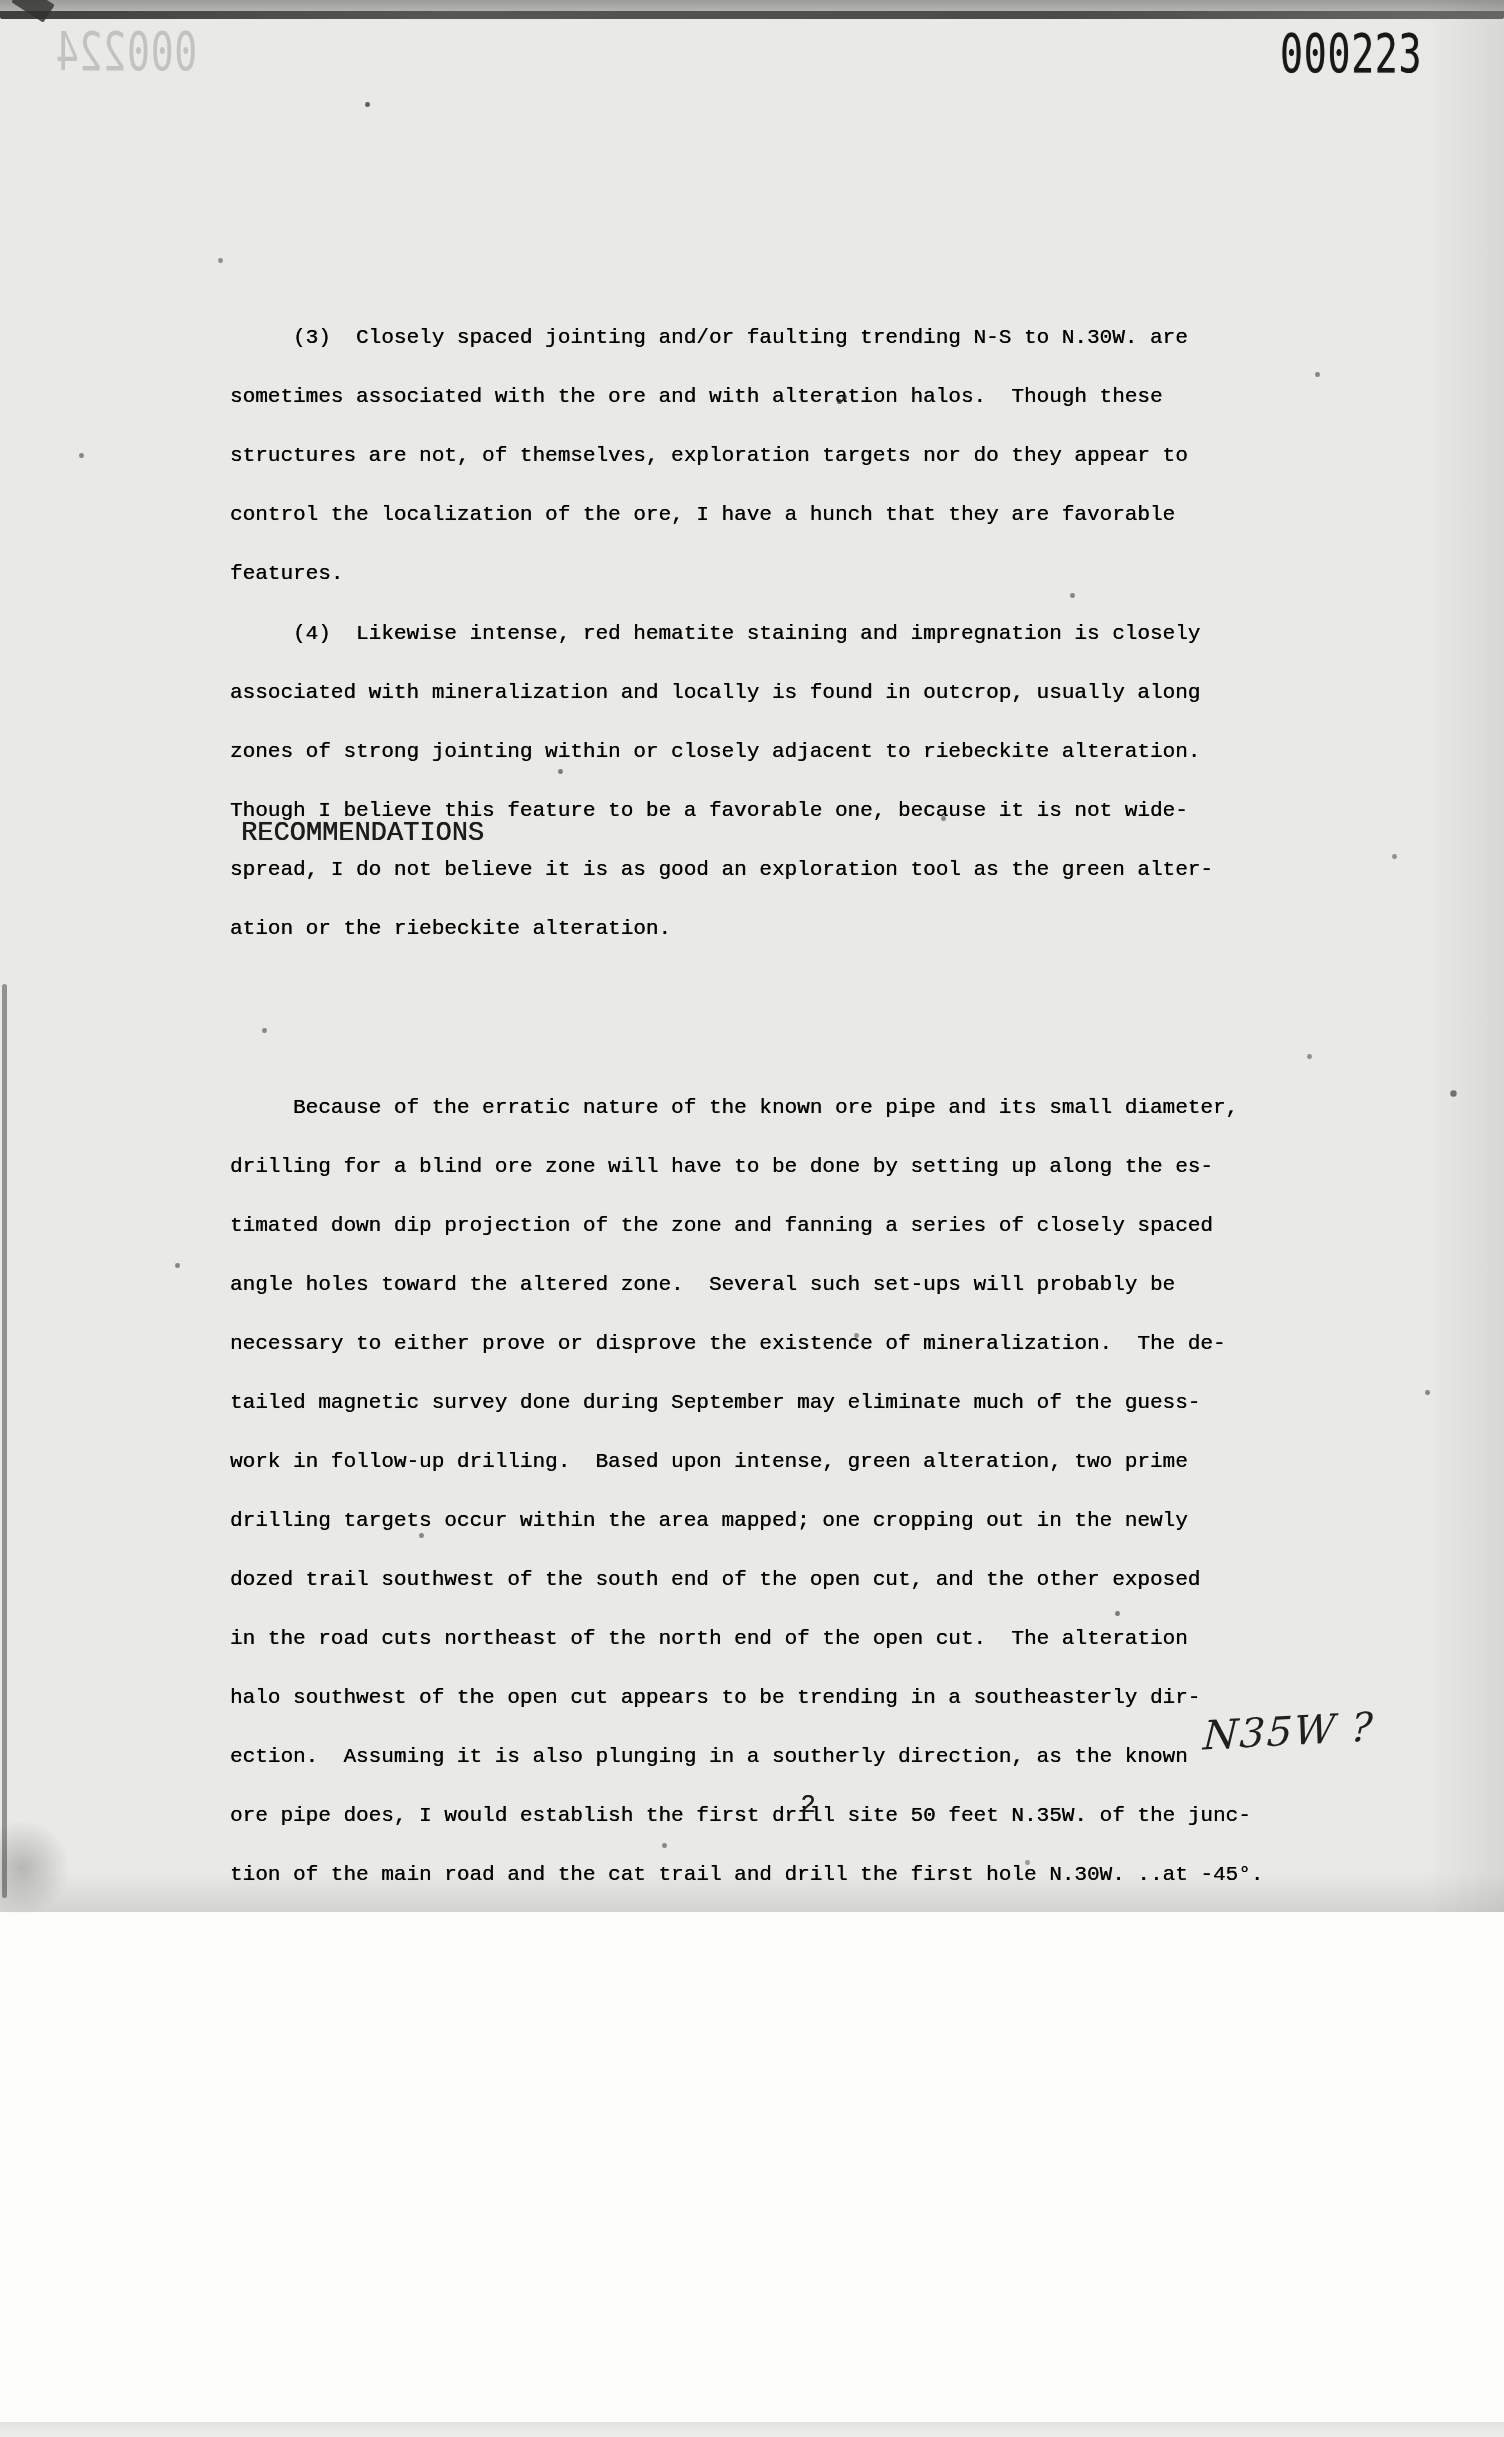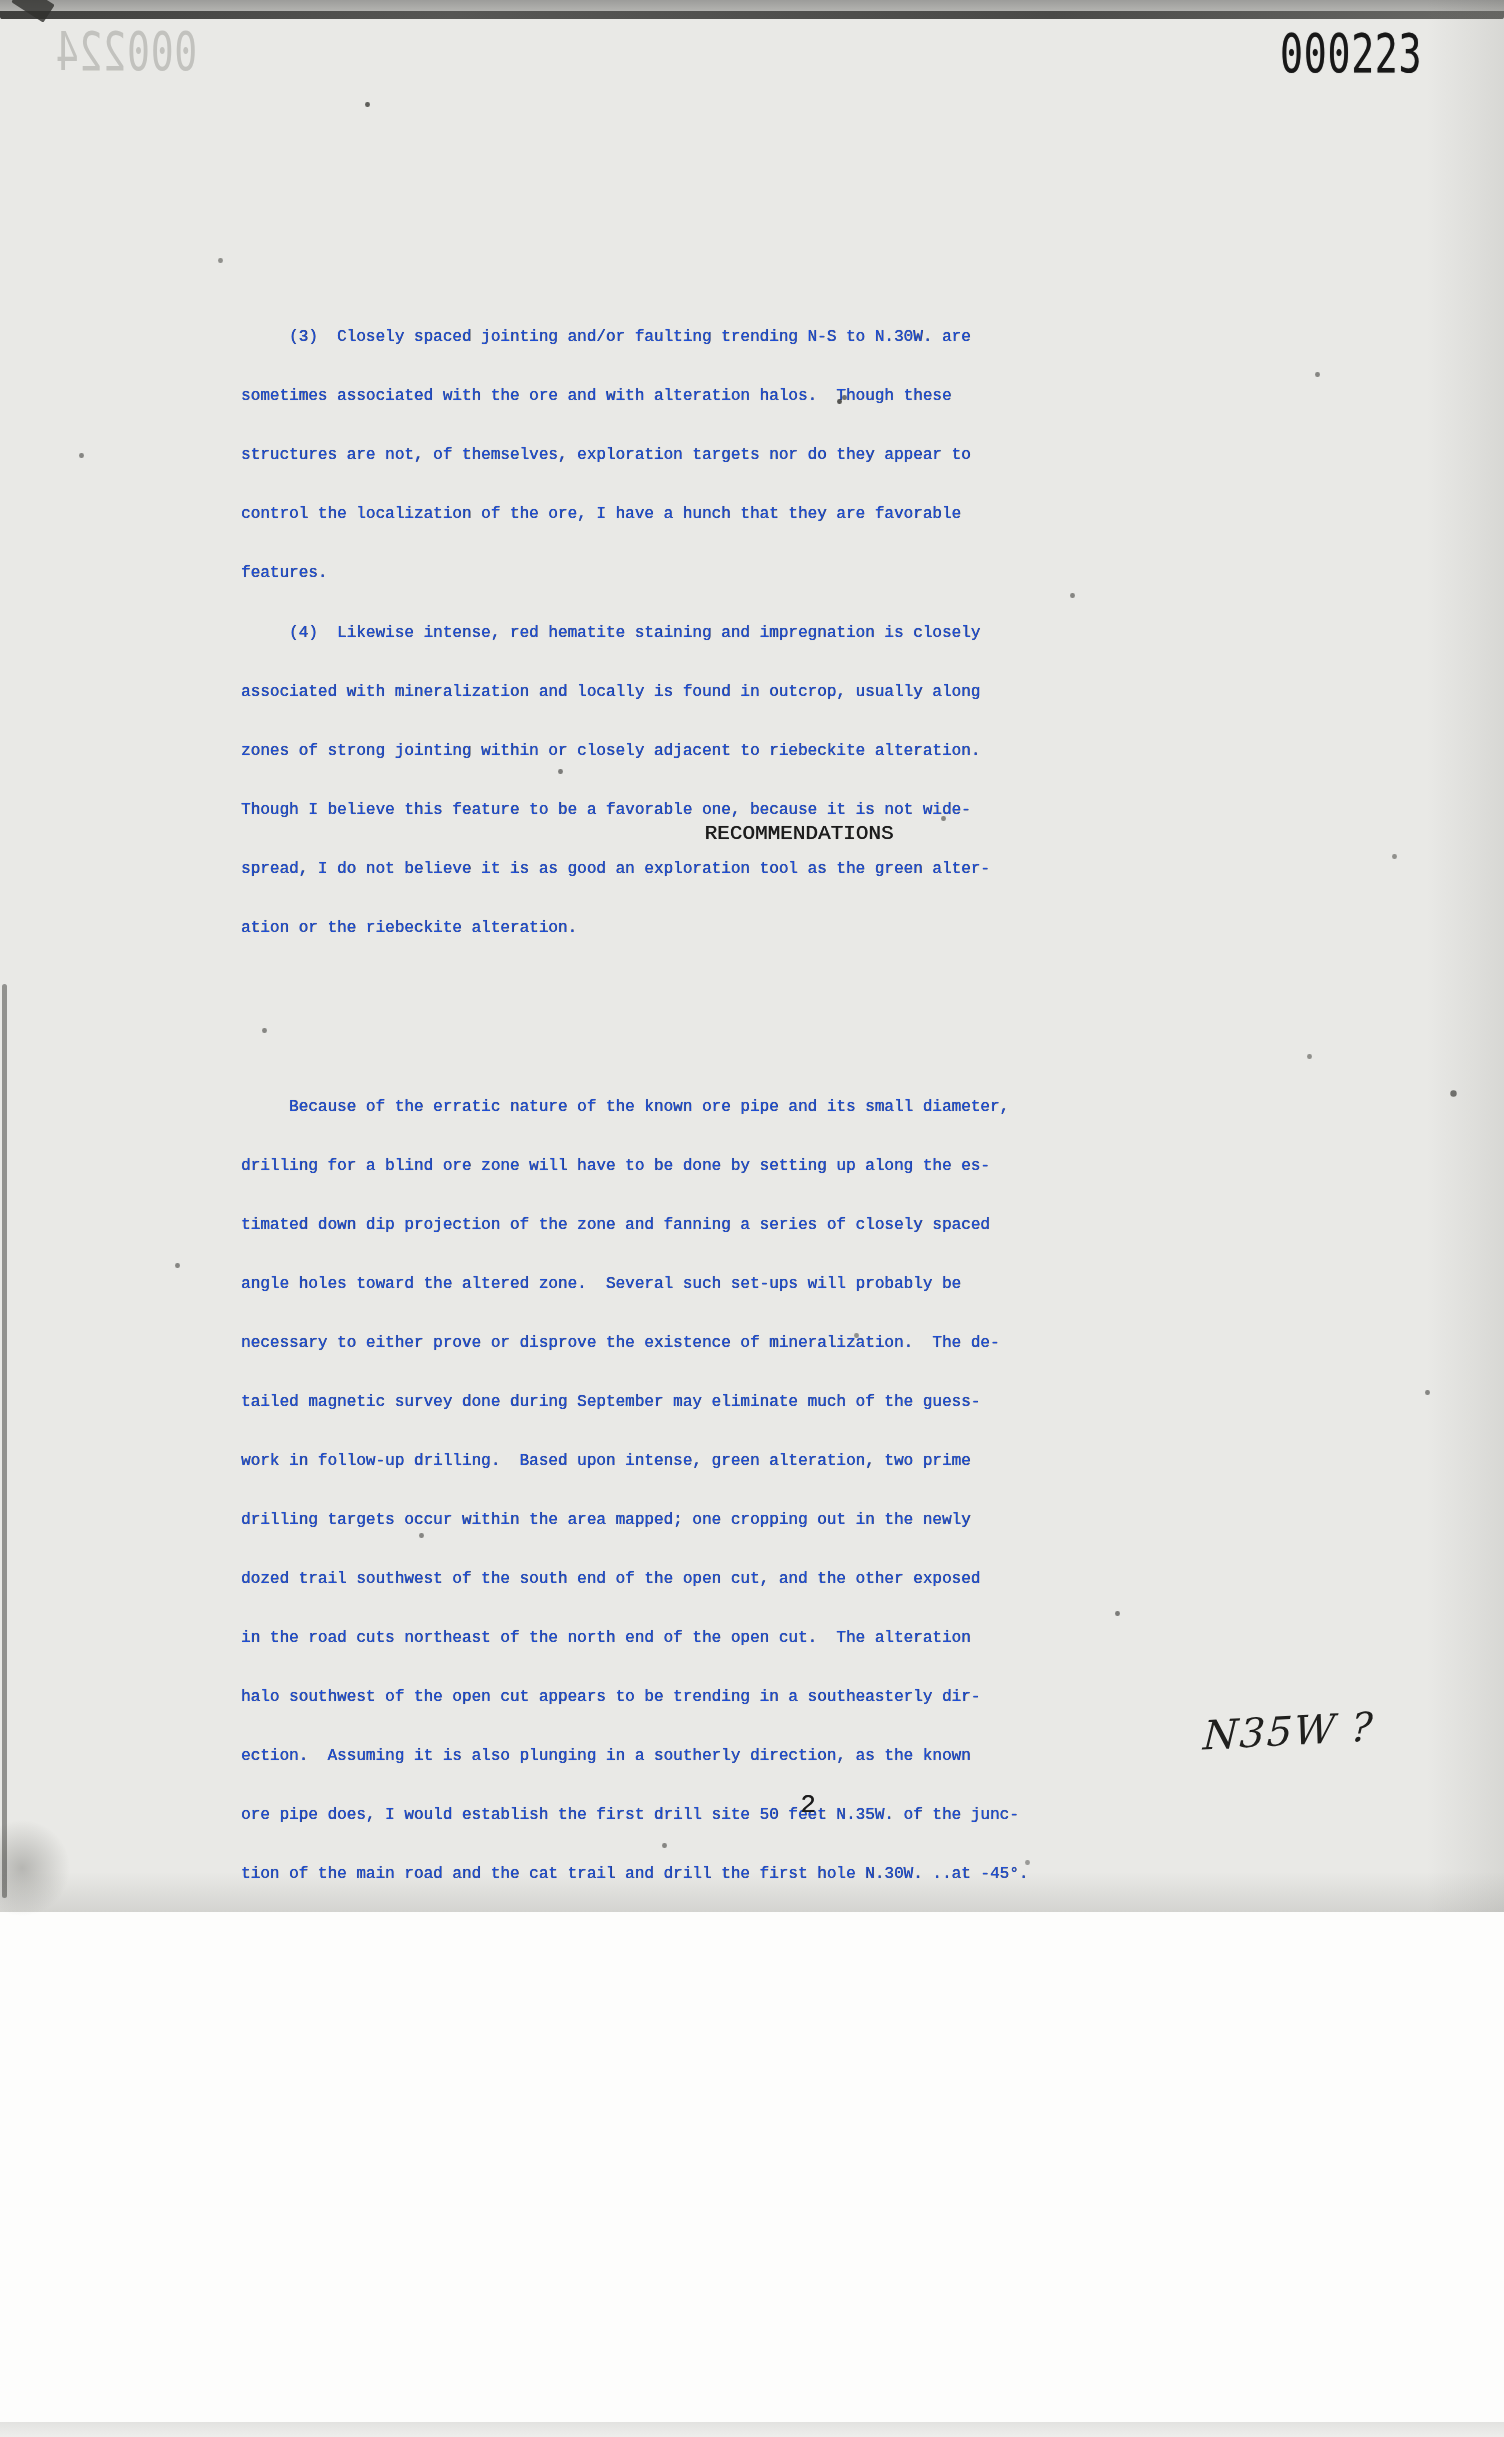--- a/index.html
+++ b/index.html
@@ -31,27 +31,27 @@
     background:linear-gradient(#e2e2e0,#efefed);}
   
   .stamp{
     position:absolute;font-family:"DejaVu Sans Mono",monospace;
     font-size:49px;font-weight:normal;letter-spacing:0.9px;white-space:pre;
   }
   .stamp.right{left:1280px;top:22.6px;color:#181818;transform:scale(.78,1.08);transform-origin:left top;
     text-shadow:0 0 0.9px rgba(0,0,0,.5);}
   .stamp.mirror{left:35px;top:24.4px;color:#b9b9b5;transform:scale(-.78,1.08);transform-origin:center;opacity:.8;}
   
-  .para{position:absolute;left:241px;width:1132px;color:#1d4ed8;
-    font-size:16px;line-height:59px;white-space:pre;
+  .para{position:absolute;left:230px;width:1132px;color:#000000;
+    font-size:21px;line-height:59px;white-space:pre;
     text-shadow:0.3px 0 0 rgba(20,20,20,.8), 0 0 0.9px rgba(0,0,0,.25);}
   .para3{top:131px;}
   .para4{top:427px;}
   .heading{position:absolute;left:241px;top:804px;width:1116px;height:59px;
-    color:#1c1c1c;font-size:21px;line-height:59px;text-align:center;white-space:pre;
+    color:#1c1c1c;font-size:27px;line-height:59px;text-align:left;white-space:pre;
     text-shadow:0.4px 0 0 rgba(20,20,20,.9), 0 0 0.9px rgba(0,0,0,.3);}
   .para5{top:901px;}
   .handwritten{
     position:absolute;left:1203px;top:1708px;color:#20201e;
     font-family:"DejaVu Serif",serif;font-style:italic;font-size:40px;
     transform:rotate(-3deg) skewX(-6deg);letter-spacing:1.7px;white-space:pre;
   }
   .pagenum{position:absolute;left:782px;top:1790px;width:52px;text-align:center;
     color:#1c1c1c;font-size:26px;text-shadow:0.3px 0 0 rgba(20,20,20,.8);}
   

